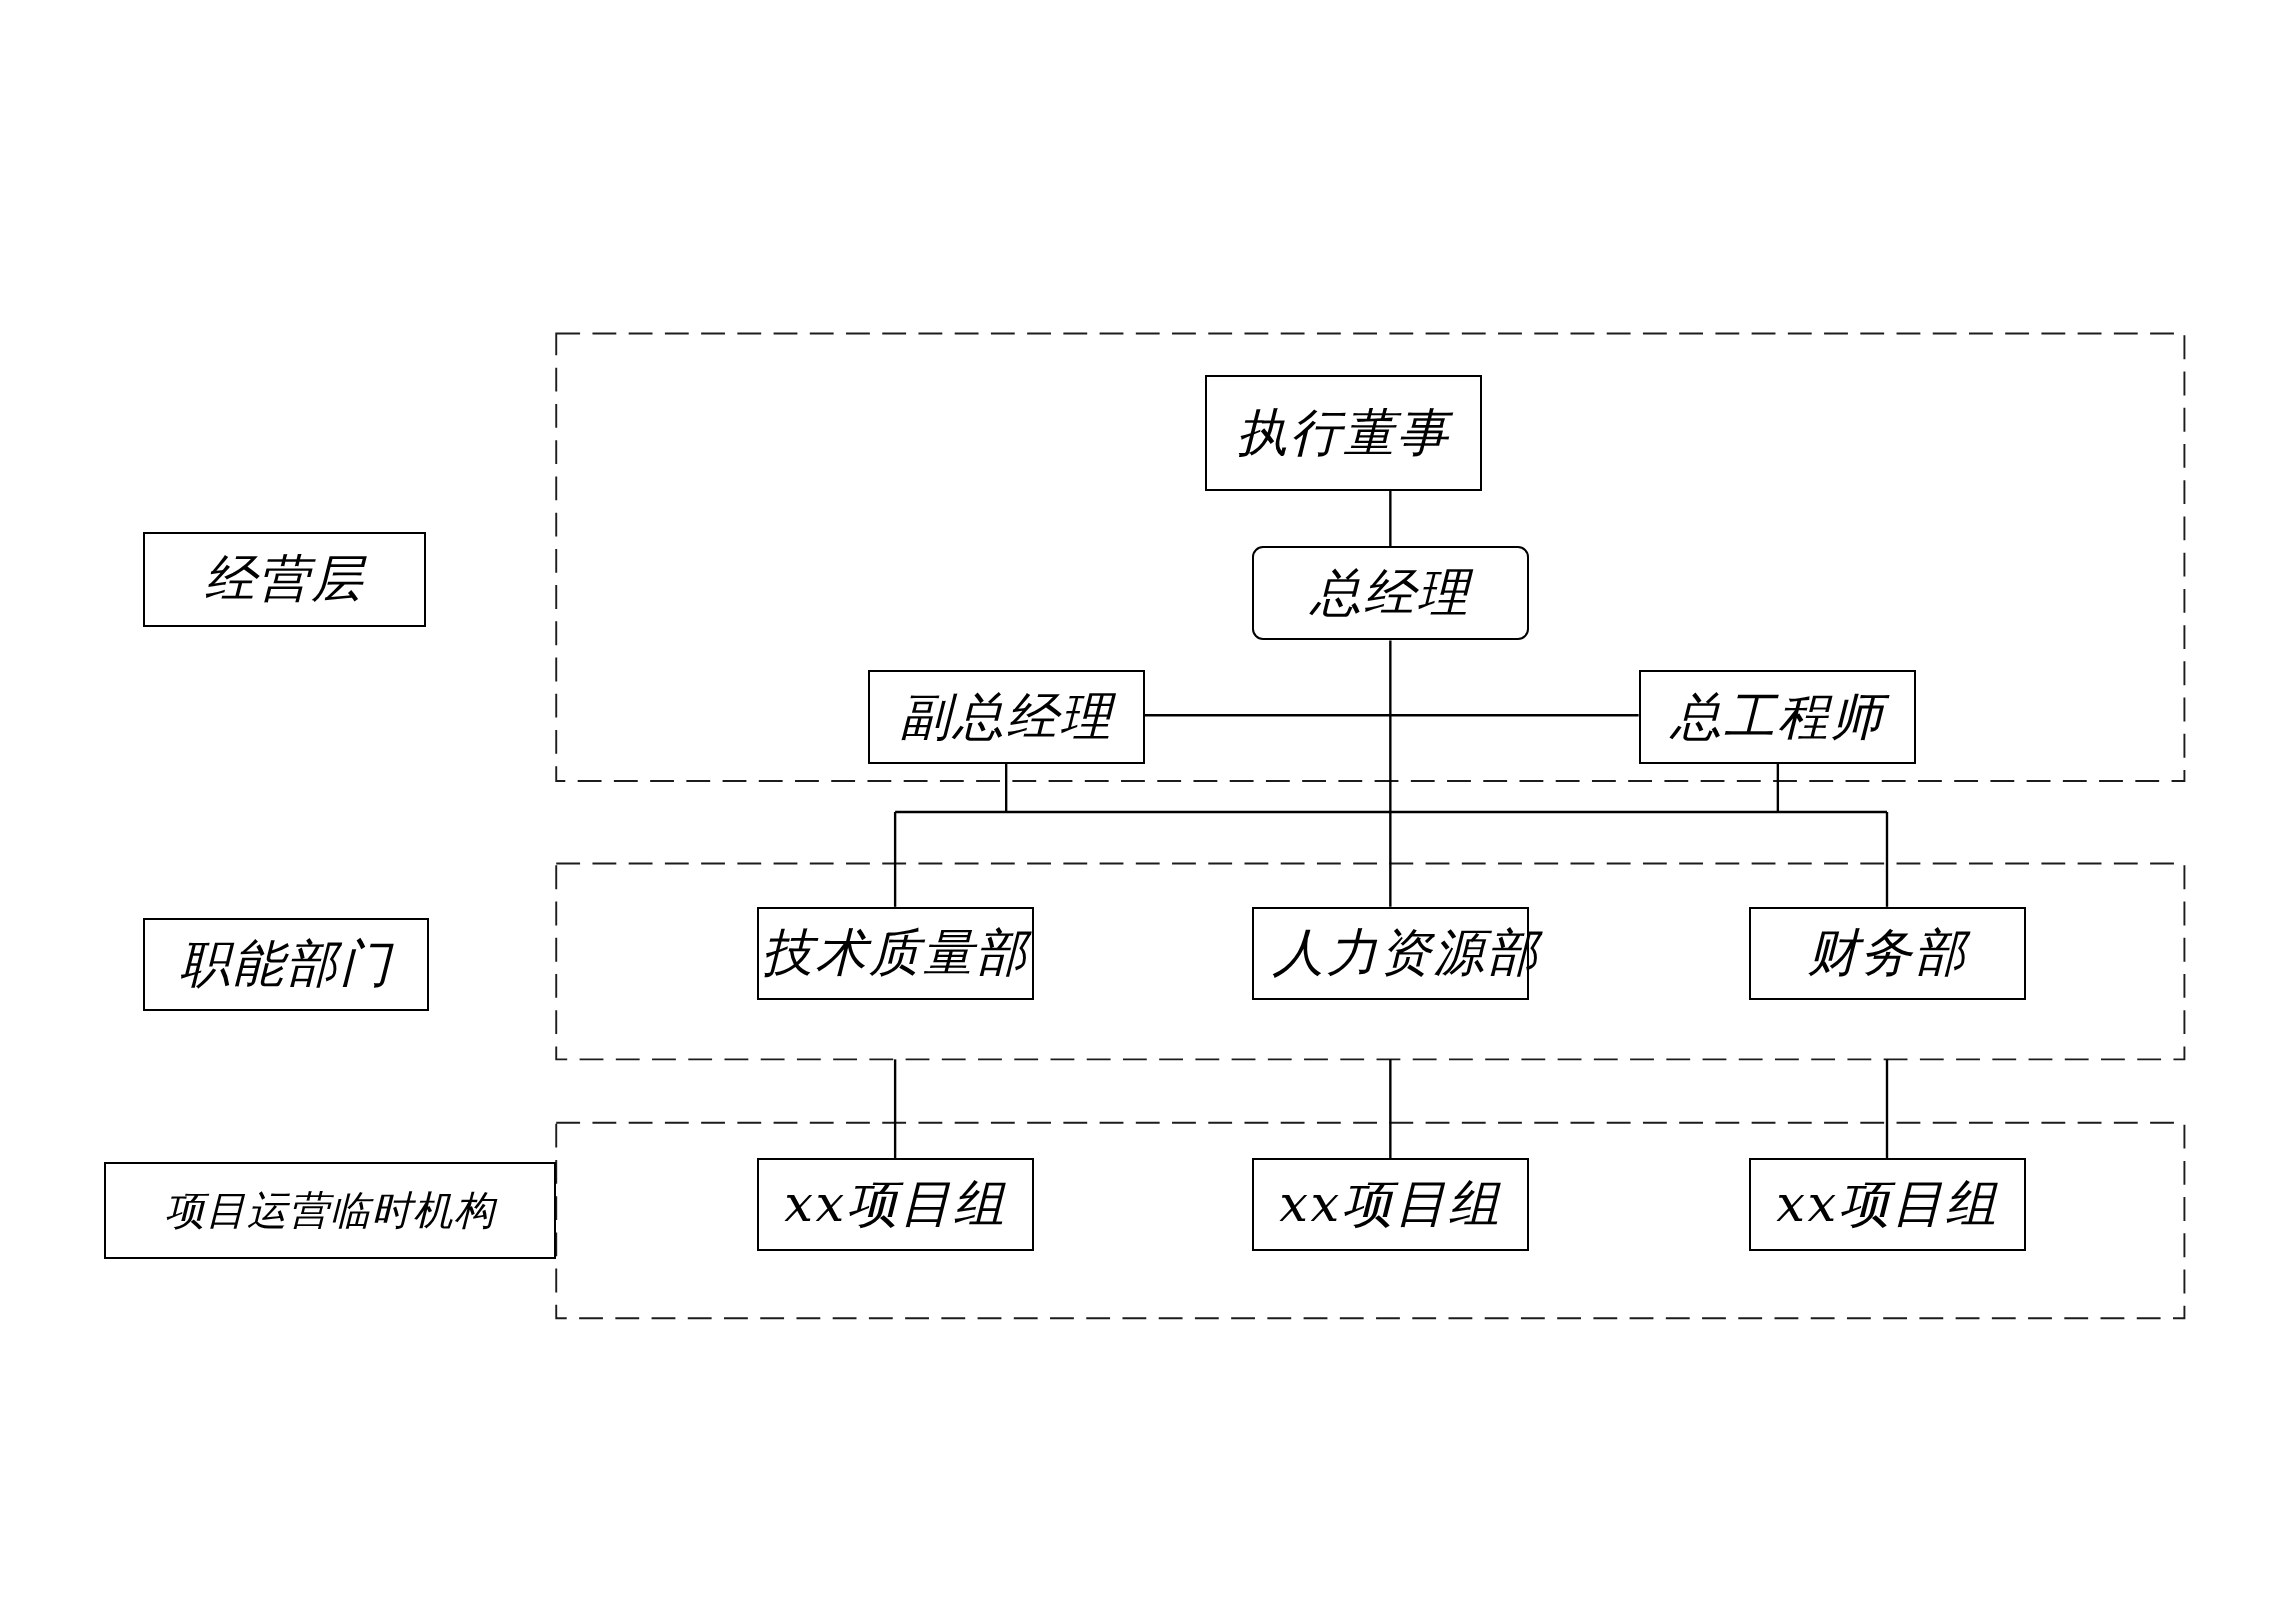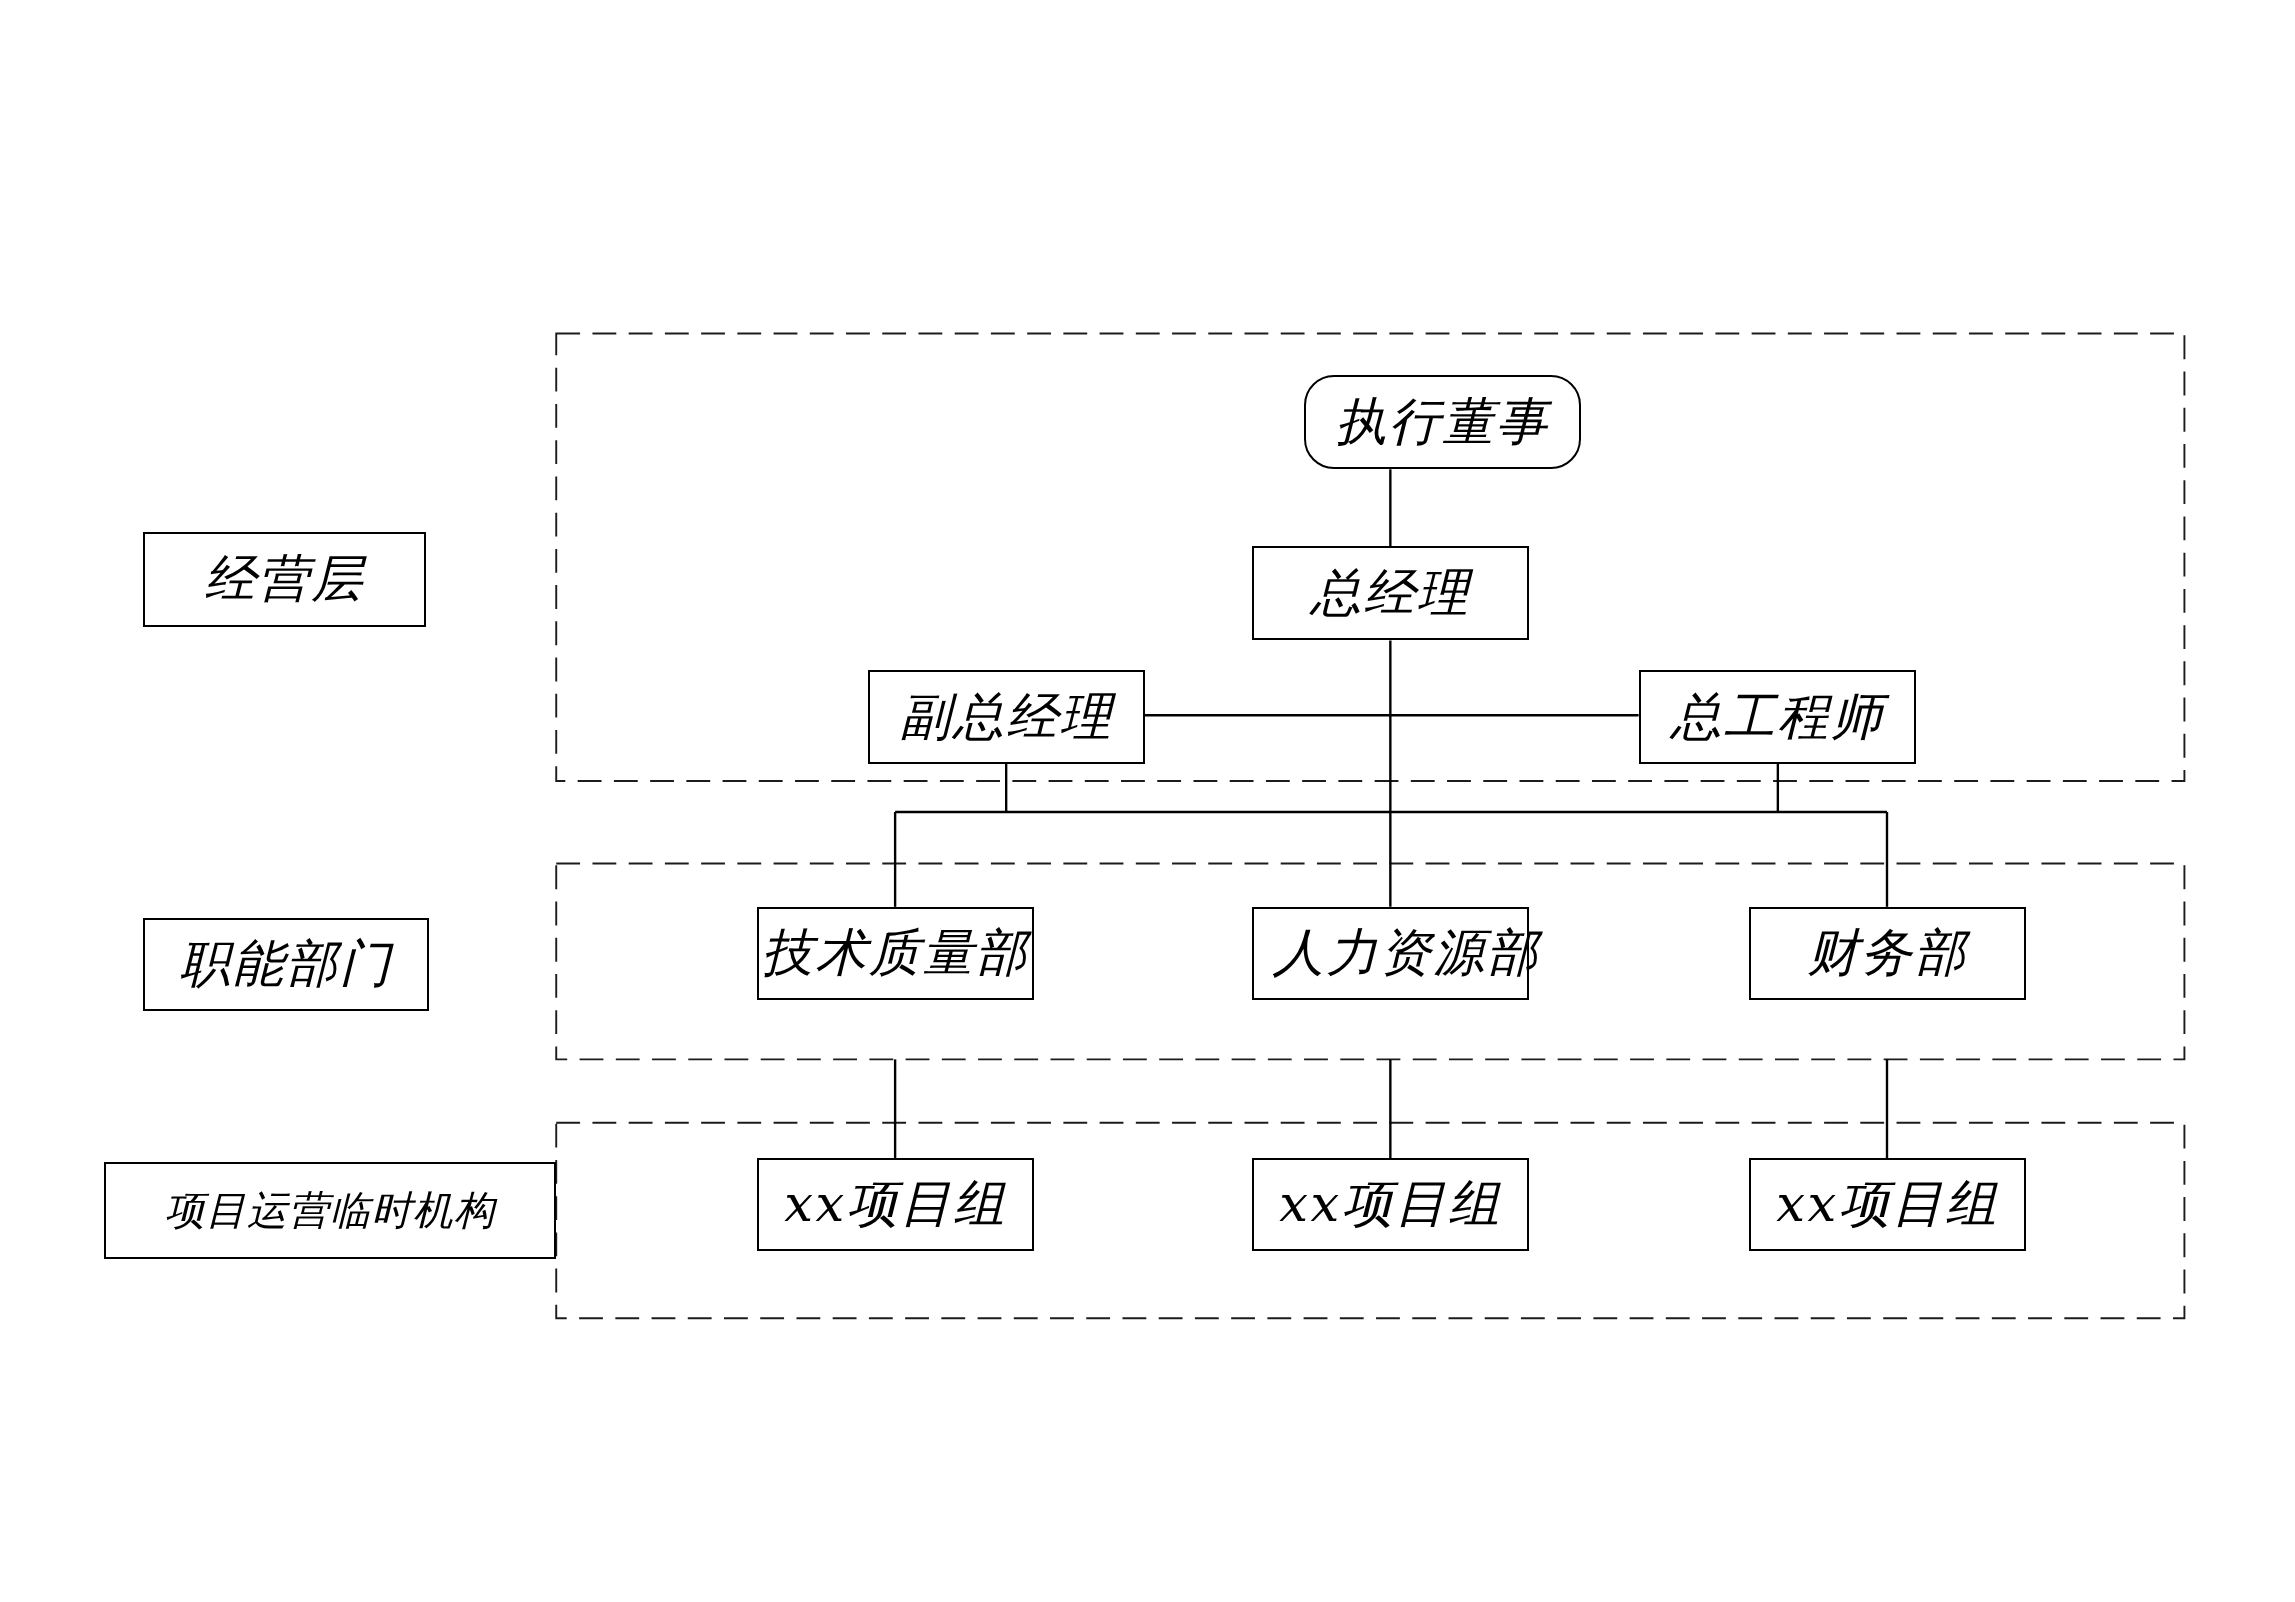--- a/index.html
+++ b/index.html
@@ -33,22 +33,22 @@
     color: #000000;
     font-size: 51px;
     letter-spacing: 2.4px;
     white-space: nowrap;
     z-index: 2;
   }
   .node span {
     font-style: italic;
   }
   
-  .n-exec  { left: 1304px; top:  375px; width: 277px; height: 94px; border-radius: 30px; }
-  .n-gm    { left: 1252px; top: 546px; width: 277px; height: 94px; }
+  .n-exec  { left: 1205px; top:  375px; width: 277px; height: 116px; }
+  .n-gm    { left: 1252px; top: 546px; width: 277px; height: 94px; border-radius: 11px; }
   .n-dgm   { left: 868px; top: 670px; width: 277px; height: 94px; }
   .n-ce    { left: 1639px; top: 670px; width: 277px; height: 94px; }
   
   .n-tech  { left: 757px; top: 907px; width: 277px; height: 93px; }
   .n-hr    { left: 1252px; top: 907px; width: 277px; height: 93px; padding-left: 32px; }
   .n-fin   { left: 1749px; top: 907px; width: 277px; height: 93px; }
   
   .n-pg1   { left: 757px; top: 1158px; width: 277px; height: 93px; }
   .n-pg2   { left: 1252px; top: 1158px; width: 277px; height: 93px; }
   .n-pg3   { left: 1749px; top: 1158px; width: 277px; height: 93px; }

